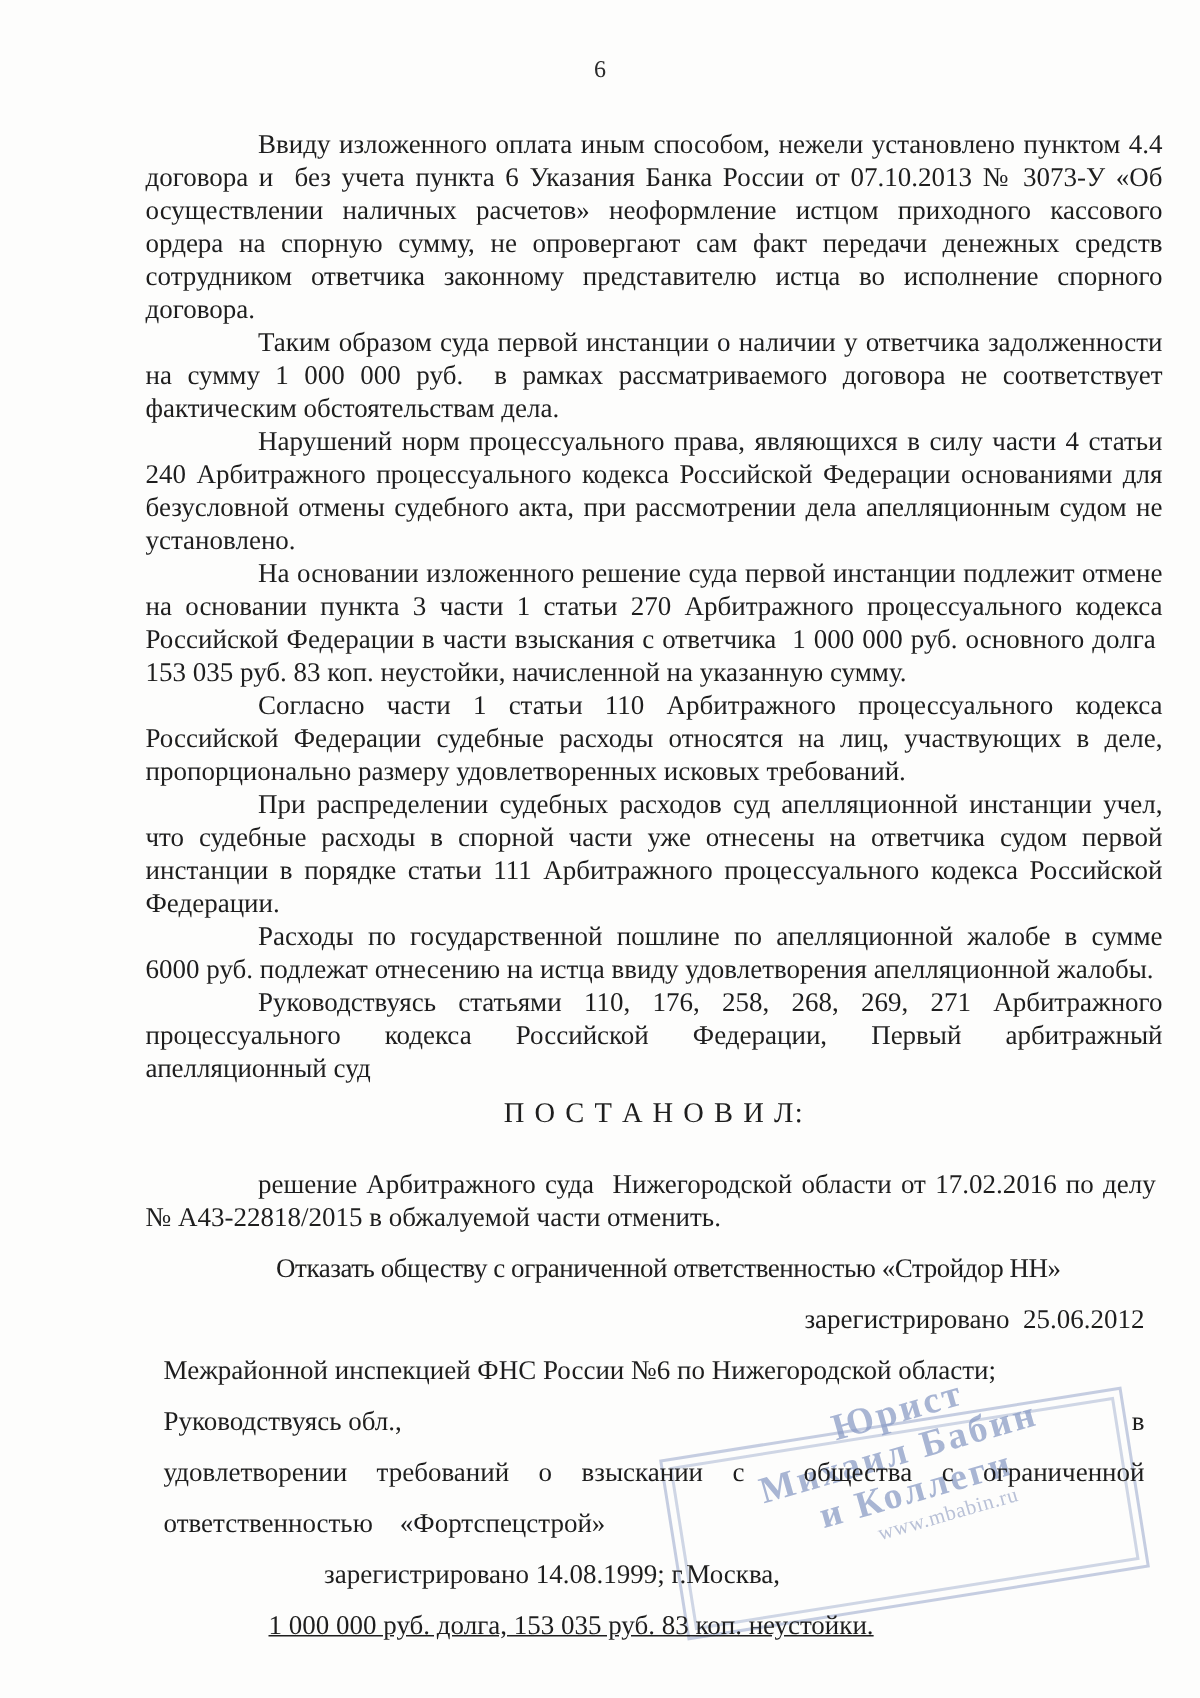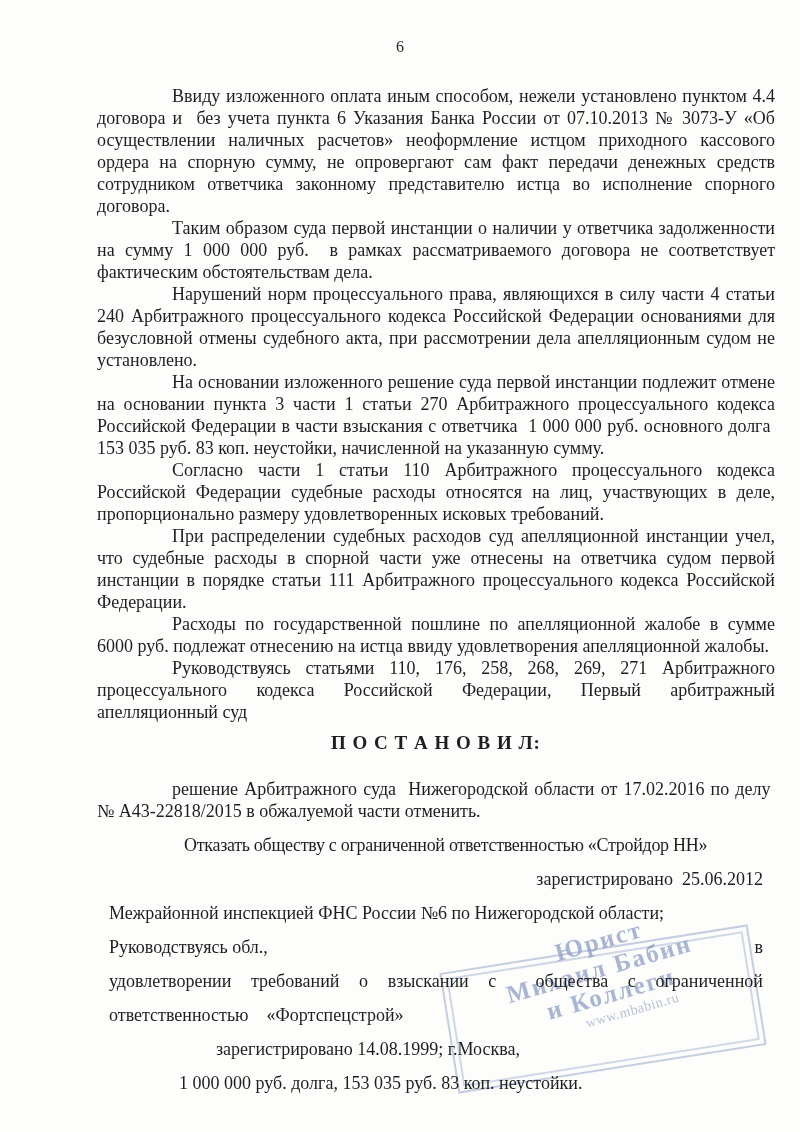--- a/index.html
+++ b/index.html
@@ -24,30 +24,30 @@
     position: absolute; left: 97px; top: 85px; width: 678px;
     font-size: 18px; line-height: 22px;
     text-align: justify;
     z-index: 2;
   }
   .para { margin: 0; text-indent: 75px; }
   .heading {
     margin: 9px 0 24px 0;
     text-indent: 0;
     text-align: center; text-align-last: center;
-    font-weight: bold; font-size: 19px;
+    font-weight: normal; font-size: 19px;
     letter-spacing: 1px;
   }
   .r-line { text-indent: 0; margin: 12px; }
   .r-first { text-indent: 75px; white-space: nowrap; letter-spacing: -0.3px; }
   .r-right { text-align: right; text-align-last: right; }
   .r-split { display: flex; justify-content: space-between; }
   .r-justify { text-align: justify; text-align-last: justify; }
   .r-ind107 { padding-left: 107px; text-align: left; text-align-last: left; }
-  .r-ind70  { padding-left: 70px;  text-align: left; text-align-last: left; }
+  .r-ind70  { padding-left: 70px;  text-align: left; text-align-last: left; text-decoration: underline; }
 
   
   .stamp {
     position: absolute; left: 447px; top: 948px;
     width: 308px; height: 118px;
     transform: rotate(-9deg);
     border: 2px solid rgba(151, 166, 202, 0.55);
     z-index: 1;
   }
   .stamp-inner {

